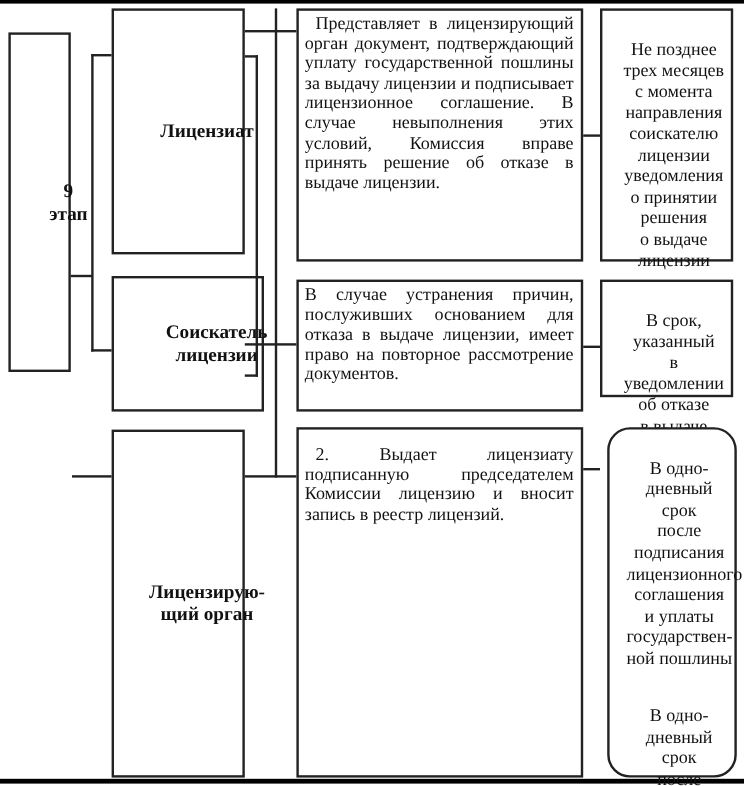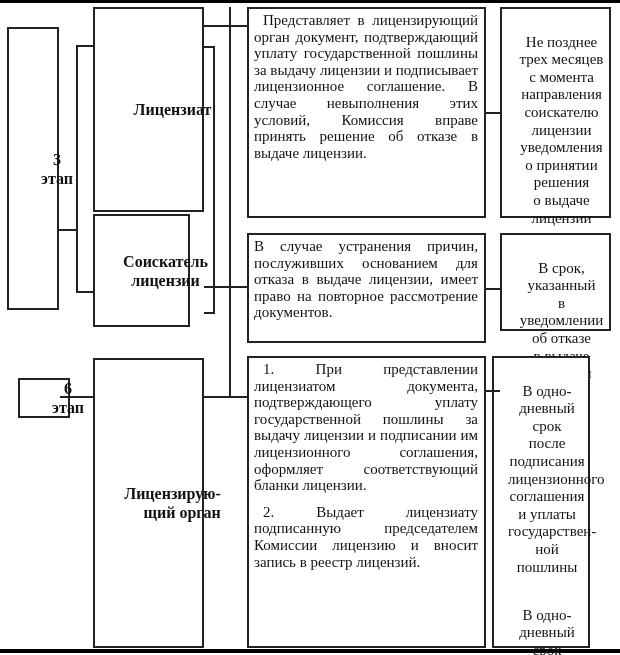--- a/index.html
+++ b/index.html
@@ -51,46 +51,42 @@
 </style>
 </head>
 <body>
 
 <div id="stage">
 
   <div class="rule" style="top:0;height:3px;"></div>
   <div class="rule" style="top:649px;height:4px;"></div>
 
   <div class="box label-box" style="left:7px;top:27px;width:52px;height:283px;">
-    <span>3 этап</span>
-  </div>
-  <div class="box label-box" style="left:18px;top:378px;width:42px;height:40px;">
-    <span>6 этап</span>
+    <span>9 этап</span>
   </div>
 
   <div class="box label-box" style="left:93px;top:7px;width:111px;height:205px;">
     <span>Лицензиат</span>
   </div>
-  <div class="box label-box" style="left:93px;top:214px;width:97px;height:113px;">
+  <div class="box label-box" style="left:93px;top:230px;width:127px;height:113px;">
     <span>Соискатель
 лицензии</span>
   </div>
-  <div class="box label-box" style="left:93px;top:358px;width:111px;height:290px;text-align:right;">
+  <div class="box label-box" style="left:93px;top:358px;width:111px;height:290px;">
     <span>Лицензирую-
 щий орган</span>
   </div>
 
   <div class="box action-box" style="left:247px;top:233px;width:239px;height:110px;">
     <div>В случае устранения причин, послуживших основанием для отказа в выдаче лицензии, имеет право на повторное рассмотрение документов.</div>
   </div>
   <div class="box action-box" style="left:247px;top:7px;width:239px;height:211px;">
     <div class="para">Представляет в лицензирующий орган документ, подтверждающий уплату государственной пошлины за выдачу лицензии и подписывает лицензионное соглашение. В случае невыполнения этих условий, Комиссия вправе принять решение об отказе в выдаче лицензии.</div>
   </div>
   <div class="box action-box" style="left:247px;top:356px;width:239px;height:292px;">
-    <div class="para">1. При представлении лицензиатом документа, подтверждающего уплату государственной пошлины за выдачу лицензии и подписании им лицензионного соглашения, оформляет соответствующий бланки лицензии.</div>
     <div class="para para2">2. Выдает лицензиату подписанную председателем Комиссии лицензию и вносит запись в реестр лицензий.</div>
   </div>
 
   <div class="box deadline-box" style="left:500px;top:7px;width:111px;height:211px;">
     <div>Не позднее
 трех месяцев
 с момента
 направления
 соискателю
 лицензии
@@ -101,21 +97,21 @@
 лицензии</div>
   </div>
   <div class="box deadline-box" style="left:500px;top:233px;width:111px;height:98px;">
     <div>В срок,
 указанный
 в уведомлении
 об отказе
 в выдаче
 лицензии</div>
   </div>
-  <div class="box deadline-box" style="left:492px;top:356px;width:98px;height:292px;">
+  <div class="box deadline-box" style="left:506px;top:356px;width:108px;height:292px;border-radius:19px;">
     <div>В одно-
 дневный срок
 после
 подписания
 лицензионного
 соглашения
 и уплаты
 государствен-
 ной пошлины</div>
     <div class="para2">В одно-

